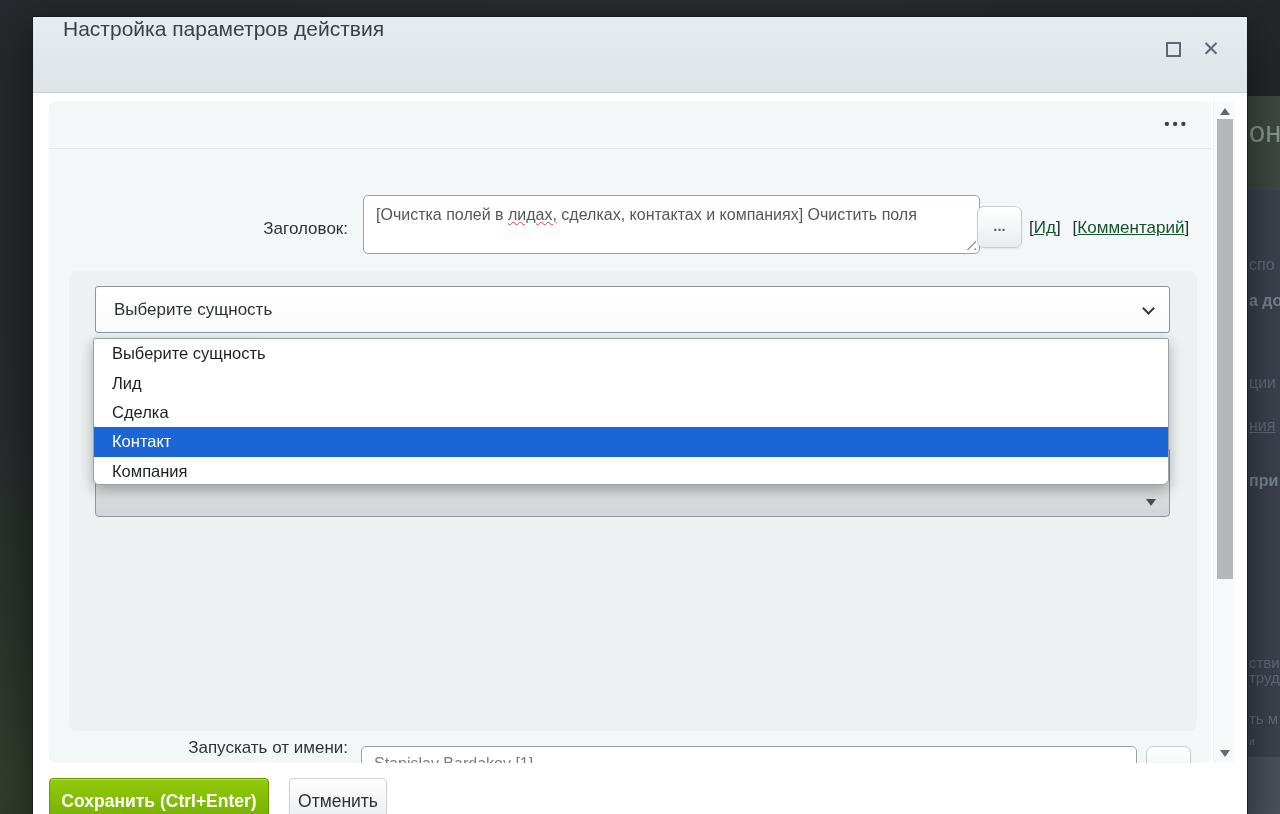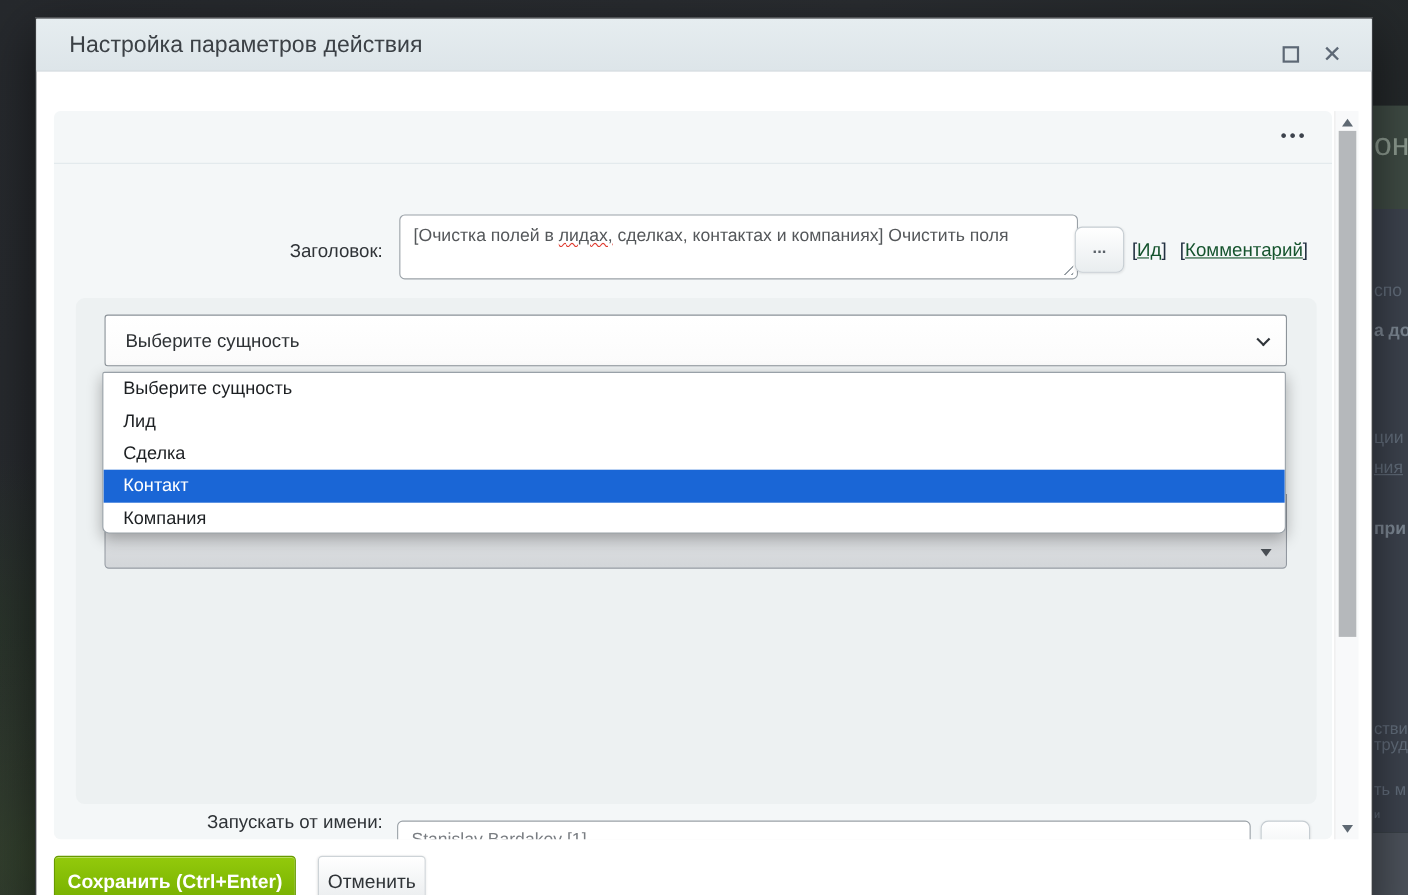--- a/index.html
+++ b/index.html
@@ -14,34 +14,34 @@
       linear-gradient(120deg,#26292d 0%, #2a2d31 45%, #24282a 75%, #202522 100%); }
   .bg-strip { position:absolute; left:1246px; top:0; width:34px; height:814px; overflow:hidden; }
   .bg-band { position:absolute; left:0; width:34px; }
   .band-green { top:96px; height:94px; background:#3f4b44; }
   .band-gray  { top:190px; height:567px; background:#3d434e; }
   .band-light { top:757px; height:57px; background:#4d535c; }
   .bg-partial { position:absolute; left:3px; white-space:nowrap; color:#636e7c; font-size:16px; }
   .bgt-0 { top:116px; font-size:29px; color:#8d9b90; }
   .bgt-1 { top:212px;margin-top:44px; }
   .bgt-2 { top:292px; font-weight:bold; color:#7d8894; }
-  .bgt-3 { top:374px;margin-top:16px; }
+  .bgt-3 { top:374px; }
   .bgt-4 { top:417px;text-decoration:underline; }
   .bgt-5 { top:472px; font-weight:bold; color:#7d8894; }
   .bgt-6 { top:654px; font-size:15px; }
   .bgt-7 { top:669px; font-size:15px; }
   .bgt-8 { top:710px; font-size:15px; }
   .bgt-9 { top:736px; font-size:10px; }
 
   
   .dialog { position:absolute; left:32px; top:16px; width:1216px; height:824px;
     background:#fff; border:1px solid #15181c; box-shadow:0 14px 46px rgba(0,0,0,.55); }
-  .titlebar { position:absolute; left:0; top:0; width:100%; height:48px;
+  .titlebar { position:absolute; left:0; top:0; width:100%; height:76px;
     background:linear-gradient(#e6edf0,#dde5e9); border-bottom:1px solid #c9d2d7;
-    display:flex; align-items:center; }
+    display:flex; }
   .title { margin-left:30px; font-size:21px; color:#3c4146; }
   .win-btn { position:absolute; top:20px; width:24px; height:24px; display:flex;
     align-items:center; justify-content:center; cursor:pointer; }
   .btn-max { right:62px; }
   .max-glyph { width:15px; height:15px; border:2px solid #5d6875; }
   .btn-close { right:24px; color:#5d6875; font-size:21px; font-weight:bold; }
 
   
   .panel { position:absolute; left:16px; top:84px; width:1162px; height:662px;
     background:#f4f7f8; border-radius:6px; overflow:hidden; }

